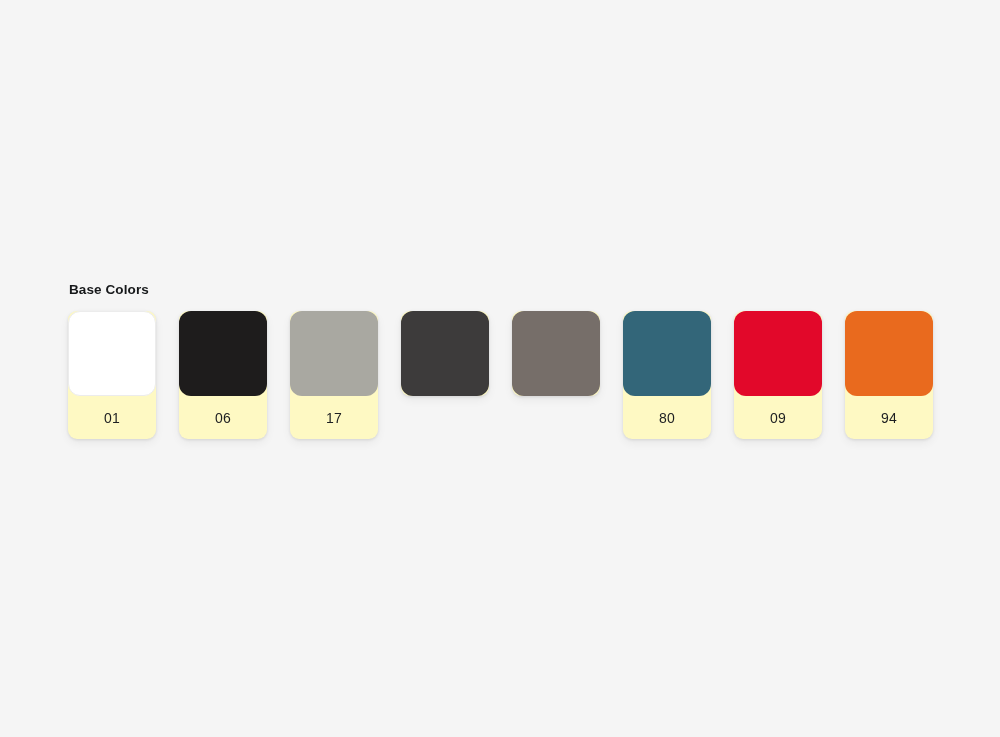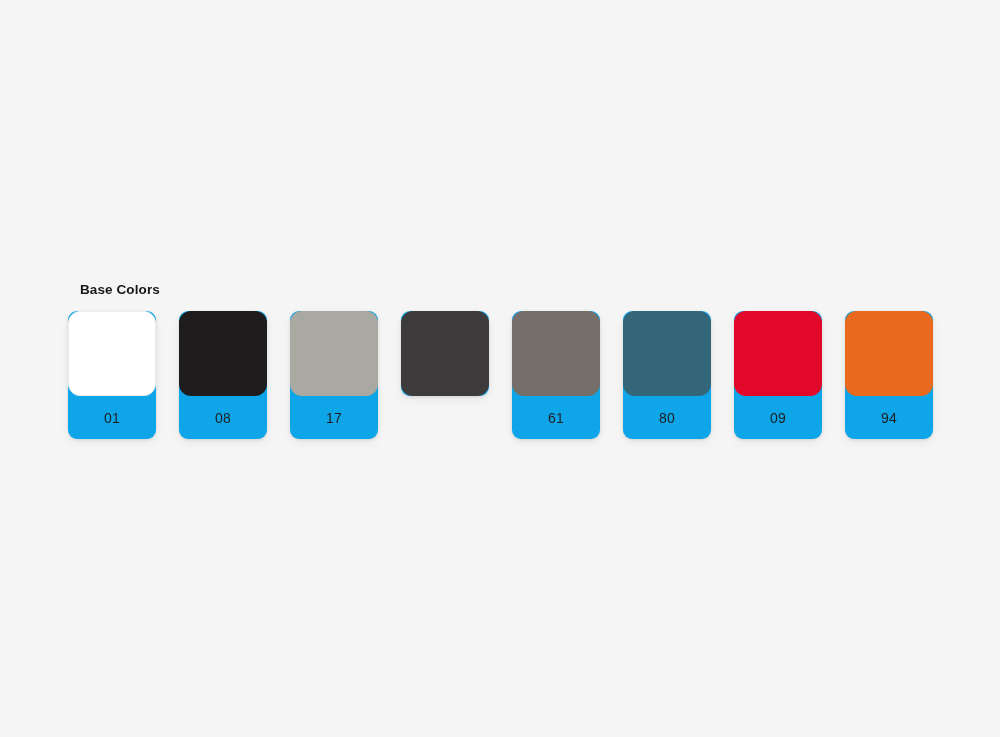--- a/index.html
+++ b/index.html
@@ -21,33 +21,33 @@
     top: 282px;
     width: 880px;
   }
 
   .panel-title {
     font-size: 13.5px;
     font-weight: bold;
     color: #16181a;
     letter-spacing: 0.1px;
     line-height: 16px;
-    margin: 0 0 13px 12px;
+    margin: 0 0 13px 1px;
   }
 
   .swatch-row {
     display: flex;
     flex-direction: row;
     align-items: flex-start;
     gap: 23px;
   }
 
   .swatch-card {
     width: 88px;
-    background: #0ea5e9;
+    background: #fef9c3;
     border-radius: 9px;
     box-shadow: 0 1px 3px rgba(0,0,0,0.10), 0 4px 10px rgba(0,0,0,0.055);
     padding: 0;
     display: flex;
     flex-direction: column;
     align-items: center;
   }
 
   .swatch-chip {
     width: 88px;
@@ -76,32 +76,31 @@
 
 <div class="palette-panel">
   <div class="panel-title">Base Colors</div>
   <div class="swatch-row">
       <div class="swatch-card">
         <div class="swatch-chip is-white" style="background: rgb(255, 255, 255);"></div>
         <div class="swatch-label">01</div>
       </div>
       <div class="swatch-card">
         <div class="swatch-chip" style="background: rgb(30, 28, 28);"></div>
-        <div class="swatch-label">08</div>
+        <div class="swatch-label">06</div>
       </div>
       <div class="swatch-card">
         <div class="swatch-chip" style="background: rgb(169, 168, 161);"></div>
         <div class="swatch-label">17</div>
       </div>
       <div class="swatch-card">
         <div class="swatch-chip" style="background: rgb(61, 59, 59);"></div>
       </div>
       <div class="swatch-card">
         <div class="swatch-chip" style="background: rgb(118, 110, 105);"></div>
-        <div class="swatch-label">61</div>
       </div>
       <div class="swatch-card">
         <div class="swatch-chip" style="background: rgb(51, 102, 121);"></div>
         <div class="swatch-label">80</div>
       </div>
       <div class="swatch-card">
         <div class="swatch-chip" style="background: rgb(226, 8, 42);"></div>
         <div class="swatch-label">09</div>
       </div>
       <div class="swatch-card">

